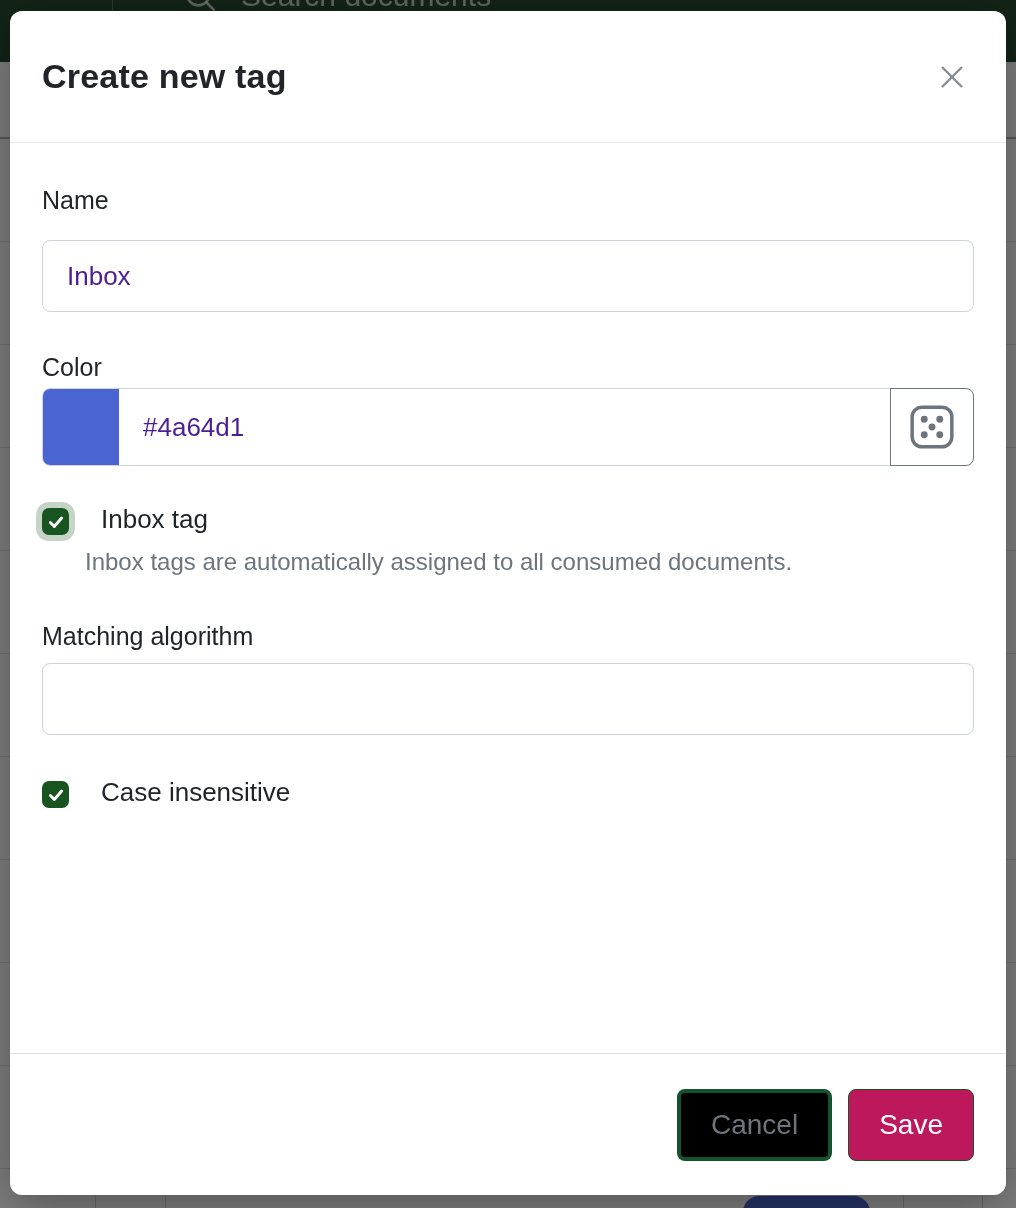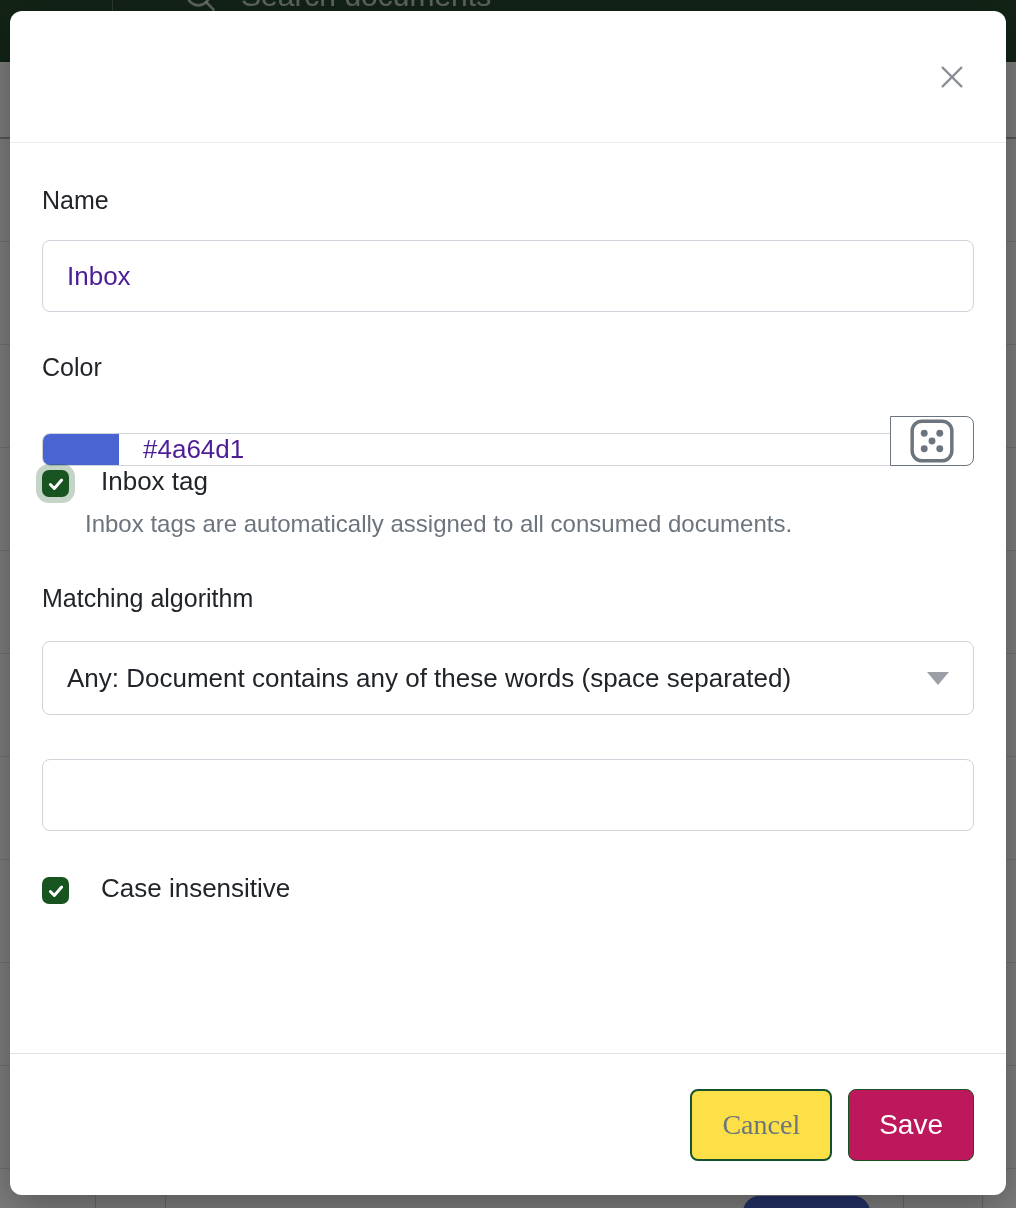--- a/index.html
+++ b/index.html
@@ -33,51 +33,51 @@
 
   .modal-body{padding:43px 32px 0;}
   .form-label{display:block;font-size:25px;color:#212529;}
   .text-input{
     display:block;width:100%;box-sizing:border-box;height:72px;border:1px solid #ced4da;border-radius:8px;
     font-size:26px;color:#4c1d95;padding:0 24px;font-family:"Liberation Sans",sans-serif;outline:none;background:#fff;
   }
   .lbl-name{margin-bottom:25px;}
   .inp-name{margin-bottom:41px;}
   .lbl-color{margin-bottom:6px;}
-  .color-group{display:flex;height:78px;align-items:flex-end;}
+  .color-group{display:flex;height:78px;margin-bottom:38px;}
   .swatch-wrap{flex:1;display:flex;border:1px solid #ced4da;border-radius:8px 0 0 8px;overflow:hidden;}
   .swatch{width:76px;flex:0 0 76px;}
   .color-input{flex:1;border:none;height:auto;border-radius:0;}
   .dice-btn{
     width:84px;flex:0 0 84px;background:#fff;border:1px solid #6c757d;border-radius:0 8px 8px 0;
     margin-left:-1px;display:flex;align-items:center;justify-content:center;cursor:pointer;color:#6c757d;
   }
   .check-row{display:flex;align-items:flex-end;gap:32px;font-size:26px;color:#212529;}
   .checkbox{
     width:27px;height:27px;flex:0 0 27px;border-radius:7px;background:#17541f;
     display:flex;align-items:center;justify-content:center;cursor:pointer;
   }
   .checkbox.focused{box-shadow:0 0 0 6px rgba(23,84,31,0.25);}
   .help-text{margin:13px 0 46px 43px;font-size:24px;color:#6c757d;}
-  .lbl-algo{margin-bottom:28px;}
+  .lbl-algo{margin-bottom:12px;}
   .select{
     height:72px;border:1px solid #ced4da;border-radius:8px;display:flex;align-items:center;
     padding:0 24px;font-size:26px;color:#212529;margin-bottom:44px;cursor:pointer;background:#fff;
   }
   .caret{width:0;height:0;border-left:11px solid transparent;border-right:11px solid transparent;
     border-top:13px solid #9aa0a6;margin-left:auto;}
   .lbl-pattern{margin-bottom:24px;}
   .inp-pattern{margin-bottom:42px;}
 
   .modal-footer{
     position:absolute;left:0;right:0;bottom:0;height:142px;border-top:1px solid #dee2e6;
     display:flex;align-items:center;justify-content:flex-end;gap:16px;padding:0 32px;box-sizing:border-box;
   }
   .btn{height:72px;border-radius:8px;font-size:28px;padding:0 30px;cursor:pointer;font-family:"Liberation Sans",sans-serif;}
-  .btn-cancel{background:#fde047;color:#6c757d;border:2px solid #14532d;font-family:Liberation Serif, serif;}
+  .btn-cancel{background:#000000;color:#6c757d;border:4px solid #14532d;}
   .btn-save{background:#be185d;color:#fff;border:1px solid #17541f;}
 </style>
 </head>
 <body>
 
 <div class="backdrop">
   <div class="app-header">
     <div class="search-box">
       <svg width="34" height="34" viewBox="0 0 20 20" fill="none">
         <circle cx="9" cy="9" r="6.5" stroke="rgba(255,255,255,0.72)" stroke-width="1.6"></circle>
@@ -102,20 +102,21 @@
   <div class="vline" style="left:95px"></div>
   <div class="vline" style="left:165px"></div>
   <div class="vline" style="left:903px"></div>
   <div class="vline" style="left:982px"></div>
   <div class="pill"></div>
   <div class="overlay"></div>
 </div>
 
 <div class="modal">
   <div class="modal-header">
+    <span class="modal-title">Create new tag</span>
     <button class="close-btn">
       <svg width="32" height="32" viewBox="0 0 32 32">
         <line x1="6" y1="6" x2="26" y2="26" stroke="#878d93" stroke-width="2.4"></line>
         <line x1="26" y1="6" x2="6" y2="26" stroke="#878d93" stroke-width="2.4"></line>
       </svg>
     </button>
   </div>
 
   <div class="modal-body">
     <label class="form-label lbl-name">Name</label>
@@ -143,24 +144,20 @@
       <span class="checkbox focused">
         <svg width="18" height="18" viewBox="0 0 16 16">
           <polyline points="3,8.5 6.5,12 13,4.5" fill="none" stroke="#fff" stroke-width="2.6" stroke-linecap="round" stroke-linejoin="round"></polyline>
         </svg>
       </span>
       <span>Inbox tag</span>
     </div>
     <div class="help-text">Inbox tags are automatically assigned to all consumed documents.</div>
 
     <label class="form-label lbl-algo">Matching algorithm</label>
-    <div class="select">
-      <span>Any: Document contains any of these words (space separated)</span>
-      <span class="caret"></span>
-    </div>
 
     <input class="text-input inp-pattern" type="text" value="" style="">
 
     <div class="check-row">
       <span class="checkbox">
         <svg width="18" height="18" viewBox="0 0 16 16">
           <polyline points="3,8.5 6.5,12 13,4.5" fill="none" stroke="#fff" stroke-width="2.6" stroke-linecap="round" stroke-linejoin="round"></polyline>
         </svg>
       </span>
       <span>Case insensitive</span>

